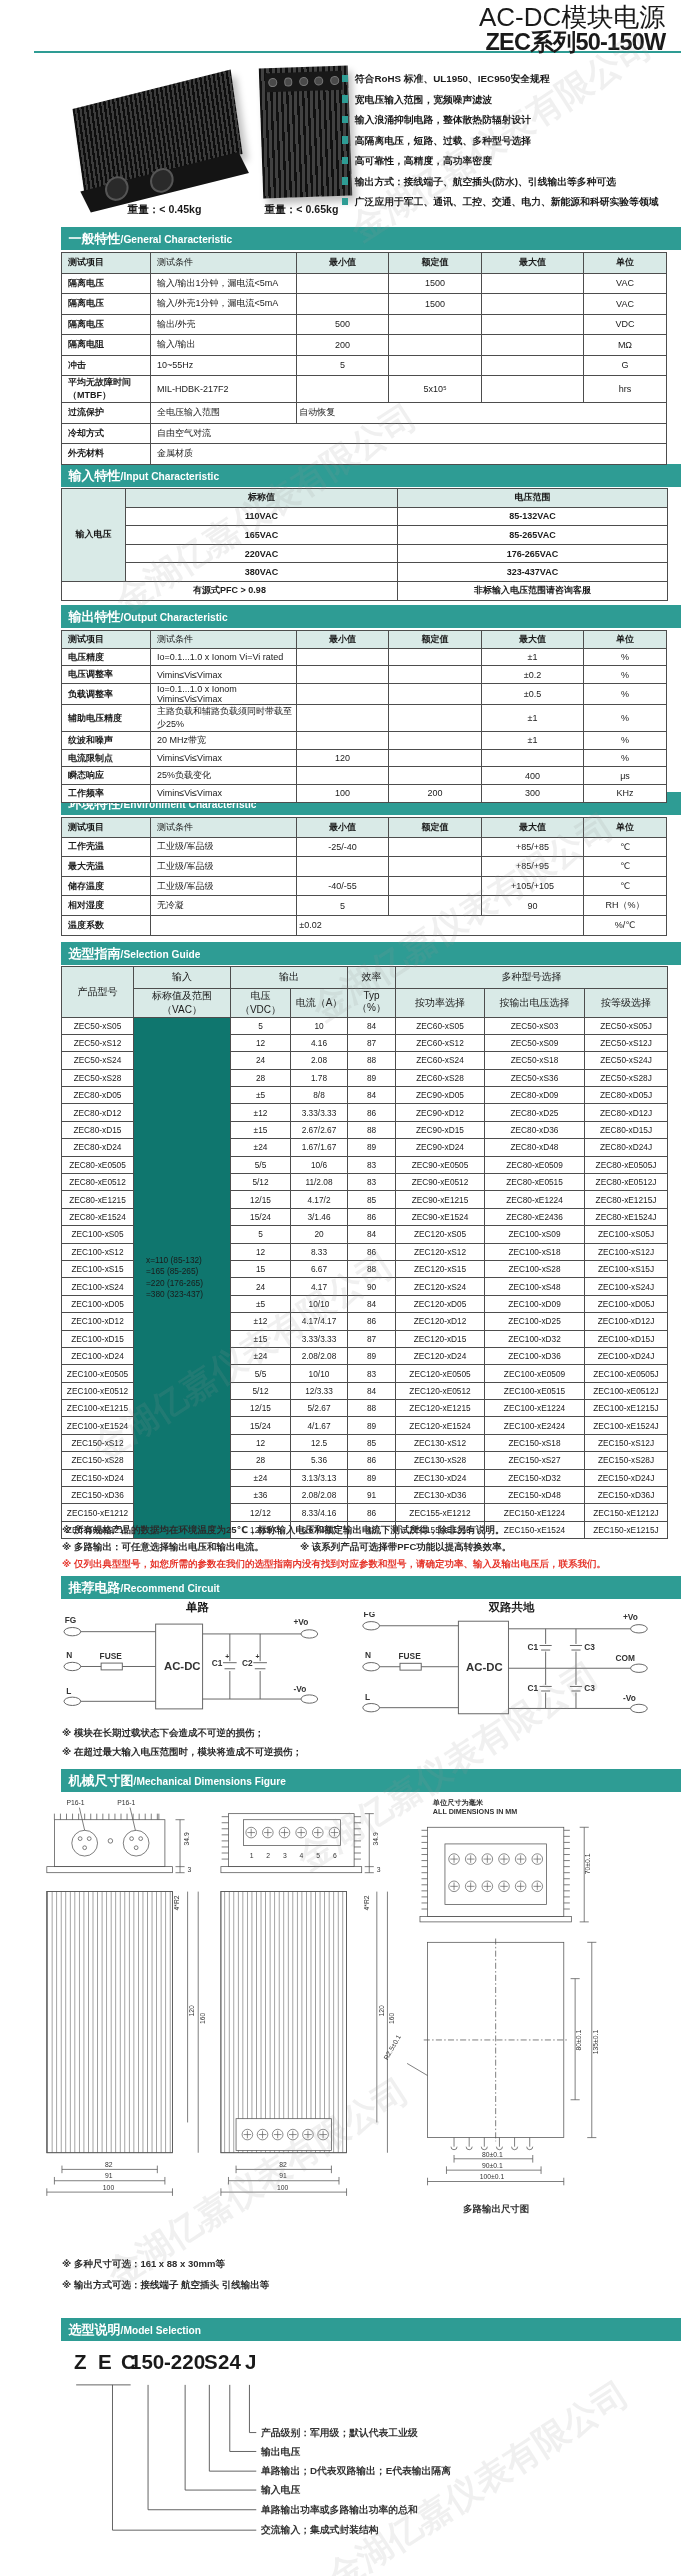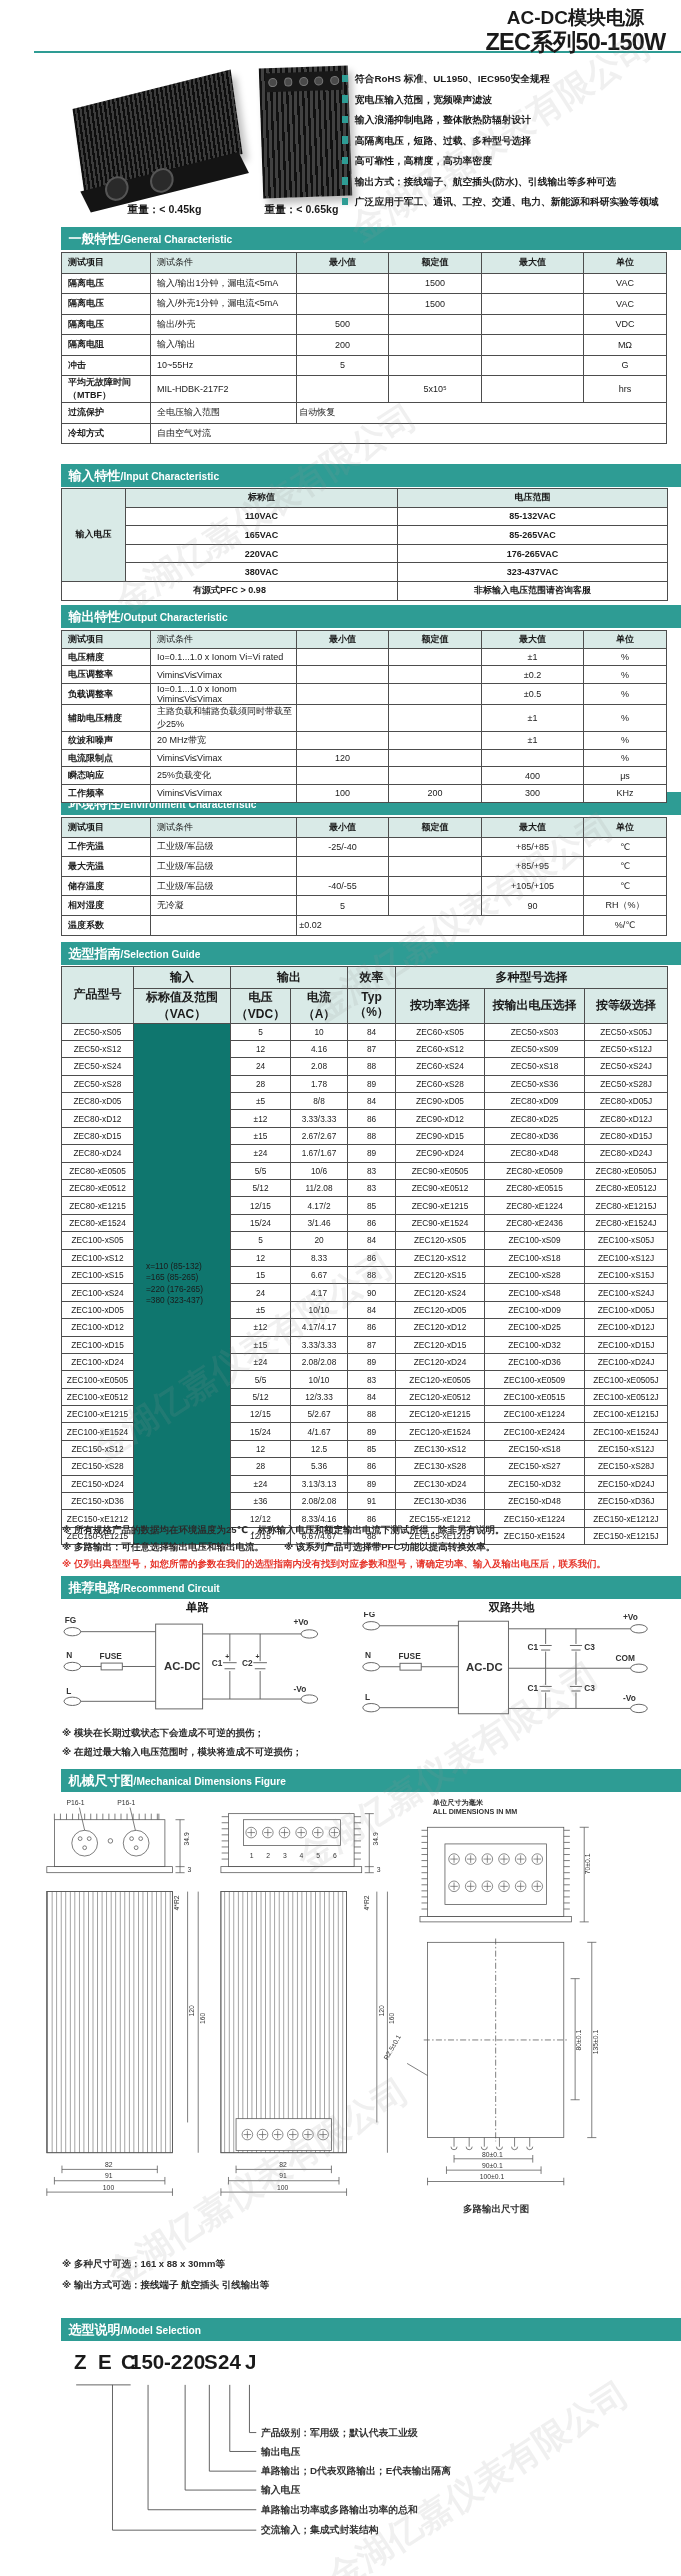--- a/index.html
+++ b/index.html
@@ -2,21 +2,21 @@
 <html style="font-size:12px"><head>
 <meta charset="utf-8">
 <style>
   html,body{margin:0;padding:0;background:#fff;}
   #page{position:relative;width:682px;height:2576px;background:#fff;overflow:hidden;
         font-family:"Liberation Sans","DejaVu Sans",sans-serif;color:#1a1a1a;}
   .wm{position:absolute;font-size:35px;font-weight:bold;color:rgba(150,150,150,0.14);
       transform:rotate(-33deg);white-space:nowrap;pointer-events:none;z-index:5;}
   
   .title-block{position:absolute;top:6px;right:16.7px;text-align:right;z-index:2;}
-  .title-zh{font-size:19px;font-weight:700;line-height:23px;text-align:center;}
+  .title-zh{font-size:26px;font-weight:400;line-height:23px;text-align:center;}
   .title-series{font-size:23.5px;font-weight:900;line-height:26px;letter-spacing:-0.8px;}
   .rule{position:absolute;top:51px;left:34px;right:0;height:2.3px;background:#2E9C94;}
   
   .photo1{position:absolute;left:76px;top:89px;width:163px;height:85px;
           background:repeating-linear-gradient(90deg,#0d0d0d 0 2.3px,#3c3c3c 2.3px 4.5px);
           transform:rotate(-14deg) skewX(-6deg);box-shadow:4.5px 7.6px 7.6px rgba(0,0,0,0.25);}
   .photo1 .face{position:absolute;left:0;bottom:-19.7px;width:100%;height:23px;background:#141414;
           transform:skewX(18deg);}
   .conn{position:absolute;width:19.7px;height:19.7px;border-radius:50%;background:#2a2a2a;border:2.3px solid #555;}
   .photo2{position:absolute;left:261px;top:67px;width:89px;height:130px;
@@ -38,27 +38,27 @@
   .band .en{font-size:10.2px;font-weight:bold;}
   
   table{border-collapse:collapse;table-layout:fixed;position:absolute;left:61px;width:606px;background:#fff;}
   td,th{border:0.8px solid #4d4d4d;font-size:9px;text-align:center;padding:0 2.3px;overflow:hidden;}
   .h td{background:#D9EAE7;font-weight:bold;}
   .spec td:nth-child(1){text-align:left;padding-left:6px;font-weight:bold;}
   .spec td:nth-child(2){text-align:left;padding-left:6px;font-weight:normal;}
   .spec td.c{text-align:left;font-weight:normal;}
   .t1 td{height:19.5px;}  .t2 td{height:17.6px;font-weight:bold;}
   .t3 td{height:16.7px;}    .t4 td{height:18.6px;}
-  .sel th{background:#D9EAE7;font-size:12px;font-weight:bold;height:20.5px;}
+  .sel th{background:#D9EAE7;font-size:10px;font-weight:normal;height:20.5px;}
   .sel td{font-size:8.3px;height:16.4px;padding:0 0.8px;}
   .sel td.inote{background:#0f766e;white-space:pre-line;line-height:11.4px;text-align:left;padding-left:12px;}
   
   .note{position:absolute;left:62px;font-size:9.5px;font-weight:bold;color:#2b2b2b;white-space:nowrap;}
   .note.red{color:#E6362C;}
-  .note-pair{display:flex;gap:20px;text-align:center;}
+  .note-pair{display:flex;gap:36px;text-align:center;}
   
   .circ-title{position:absolute;font-size:11.4px;font-weight:bold;text-align:center;}
   svg text{font-family:"Liberation Sans","DejaVu Sans",sans-serif;}
   .csvg{position:absolute;}
   
   .model-seg{position:absolute;font-size:20.5px;font-weight:900;top:2350px;}
   .callout-label{position:absolute;left:261px;font-size:9.8px;font-weight:bold;color:#333;white-space:nowrap;}
 </style>
 </head>
 <body>
@@ -227,20 +227,24 @@
           <td>hrs</td>
         </tr>
         <tr>
           <td>过流保护</td>
           <td>全电压输入范围</td>
           <td colspan="4" class="c">自动恢复</td>
         </tr>
         <tr>
           <td>冷却方式</td>
           <td colspan="5" class="c">自由空气对流</td>
+        </tr>
+        <tr>
+          <td>外壳材料</td>
+          <td colspan="5" class="c">金属材质</td>
         </tr>
       </tbody>
   </table>
 
   <table class="inp t2" style="top:488px;">
     <colgroup>
         <col style="width:64px">
         <col style="width:272px">
         <col style="width:270px">
       </colgroup>

